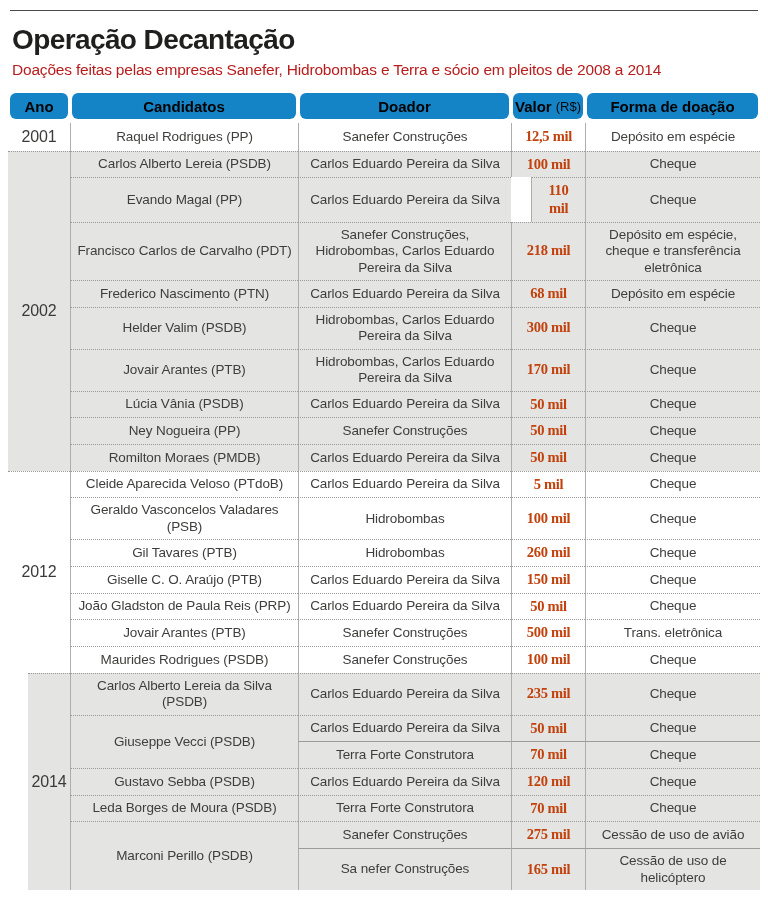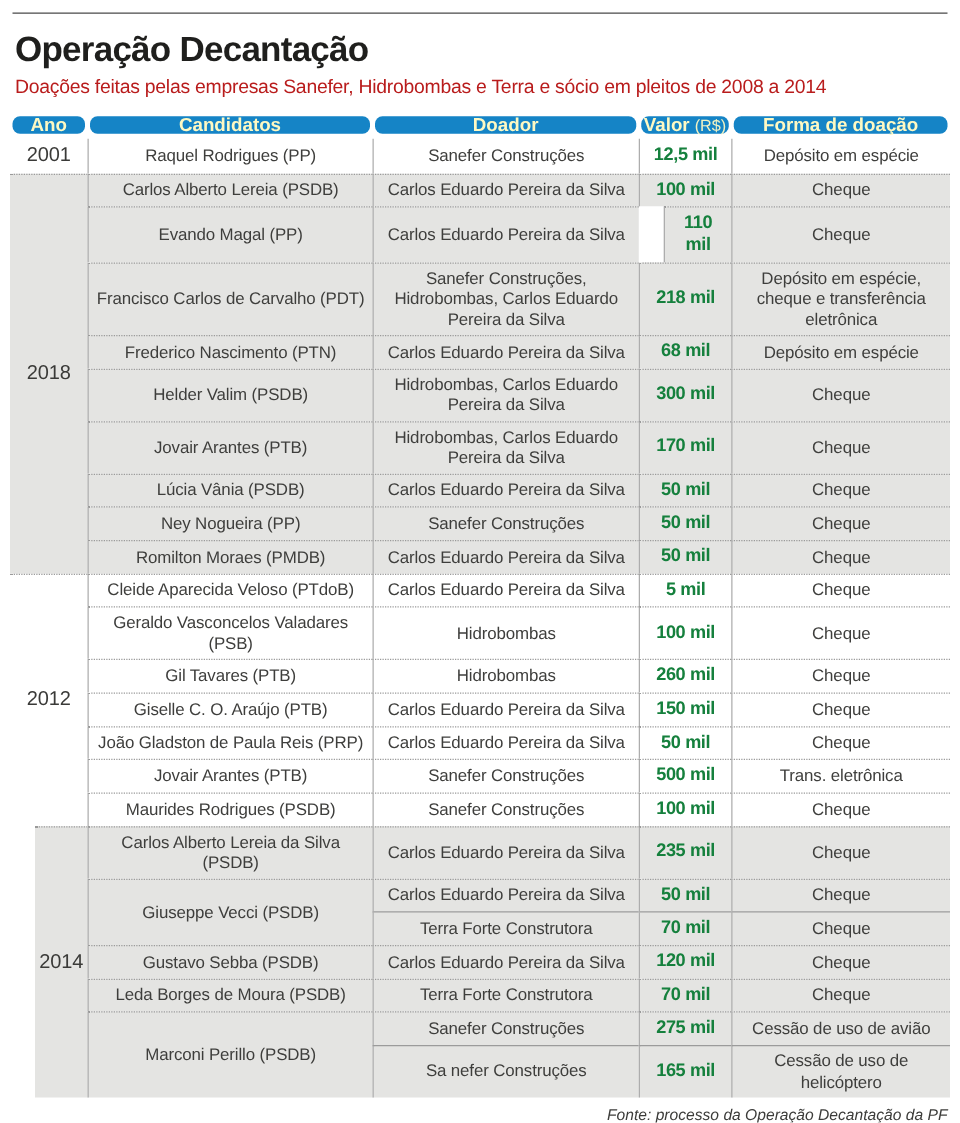--- a/index.html
+++ b/index.html
@@ -31,24 +31,24 @@
   }
   .grid-cols {
     display: grid;
     grid-template-columns: 62px 228px 213px 74px 175px;
     margin: 0 8px;
     width: 752px;
   }
   .header-row { margin-bottom: 4px; }
   .pill {
     background: #1584c6;
-    color: #fef9c3;
+    color: #000000;
     font-weight: bold;
     font-size: 15px;
-    height: 14px;
+    height: 26px;
     border-radius: 6px;
     margin: 0 2px;
     display: flex;
     align-items: center;
     justify-content: center;
     white-space: nowrap;
   }
   .pill .suffix {
     font-weight: normal;
     font-size: 13px;
@@ -72,24 +72,24 @@
   }
   .vline { border-left: 1px solid #adadad; }
   .shaded { background: #e4e4e2; }
   .sep-dotted { border-top: 1px dotted #9a9a9a; }
   .sep-solid { border-top: 1px solid #9b9b9b; }
   .year-cell {
     font-size: 16px;
     color: #3a3a38;
   }
   .value-cell {
-    font-family: Liberation Sans, sans-serif;
+    font-family: Liberation Serif, serif;
     font-weight: bold;
     font-size: 14.5px;
-    color: #15803d;
+    color: #c2410c;
     letter-spacing: -0.3px;
   }
   .source-note {
     margin: 7px 10px 3px 10px;
     text-align: right;
     font-style: italic;
     font-size: 12.5px;
     color: #3c3c3a;
   }
 </style>
@@ -119,21 +119,21 @@
       <span>Forma de doação</span>
     </div>
   </div>
 
 <div class="grid-cols donations-table">
     <div class="cell year-cell" style="grid-area: span 1 / 1;">2001</div>
     <div class="cell vline" style="grid-area: span 1 / 2;">Raquel Rodrigues (PP)</div>
     <div class="cell vline" style="grid-column: 3;">Sanefer Construções</div>
     <div class="cell vline value-cell" style="grid-column: 4;">12,5 mil</div>
     <div class="cell vline" style="grid-column: 5;">Depósito em espécie</div>
-    <div class="cell year-cell shaded sep-dotted" style="grid-area: span 9 / 1;">2018</div>
+    <div class="cell year-cell shaded sep-dotted" style="grid-area: span 9 / 1;">2002</div>
     <div class="cell vline shaded sep-dotted" style="grid-area: span 1 / 2;">Carlos Alberto Lereia (PSDB)</div>
     <div class="cell vline shaded sep-dotted" style="grid-column: 3;">Carlos Eduardo Pereira da Silva</div>
     <div class="cell vline value-cell shaded sep-dotted" style="grid-column: 4;">100 mil</div>
     <div class="cell vline shaded sep-dotted" style="grid-column: 5;">Cheque</div>
     <div class="cell vline shaded sep-dotted" style="grid-area: span 1 / 2;">Evando Magal (PP)</div>
     <div class="cell vline shaded sep-dotted" style="grid-column: 3;">Carlos Eduardo Pereira da Silva</div>
     <div class="cell vline value-cell shaded sep-dotted" style="grid-column: 4; margin-left: 20px;">110 mil</div>
     <div class="cell vline shaded sep-dotted" style="grid-column: 5;">Cheque</div>
     <div class="cell vline shaded sep-dotted" style="grid-area: span 1 / 2;">Francisco Carlos de Carvalho (PDT)</div>
     <div class="cell vline shaded sep-dotted" style="grid-column: 3;">Sanefer Construções, Hidrobombas, Carlos Eduardo Pereira da Silva</div>

